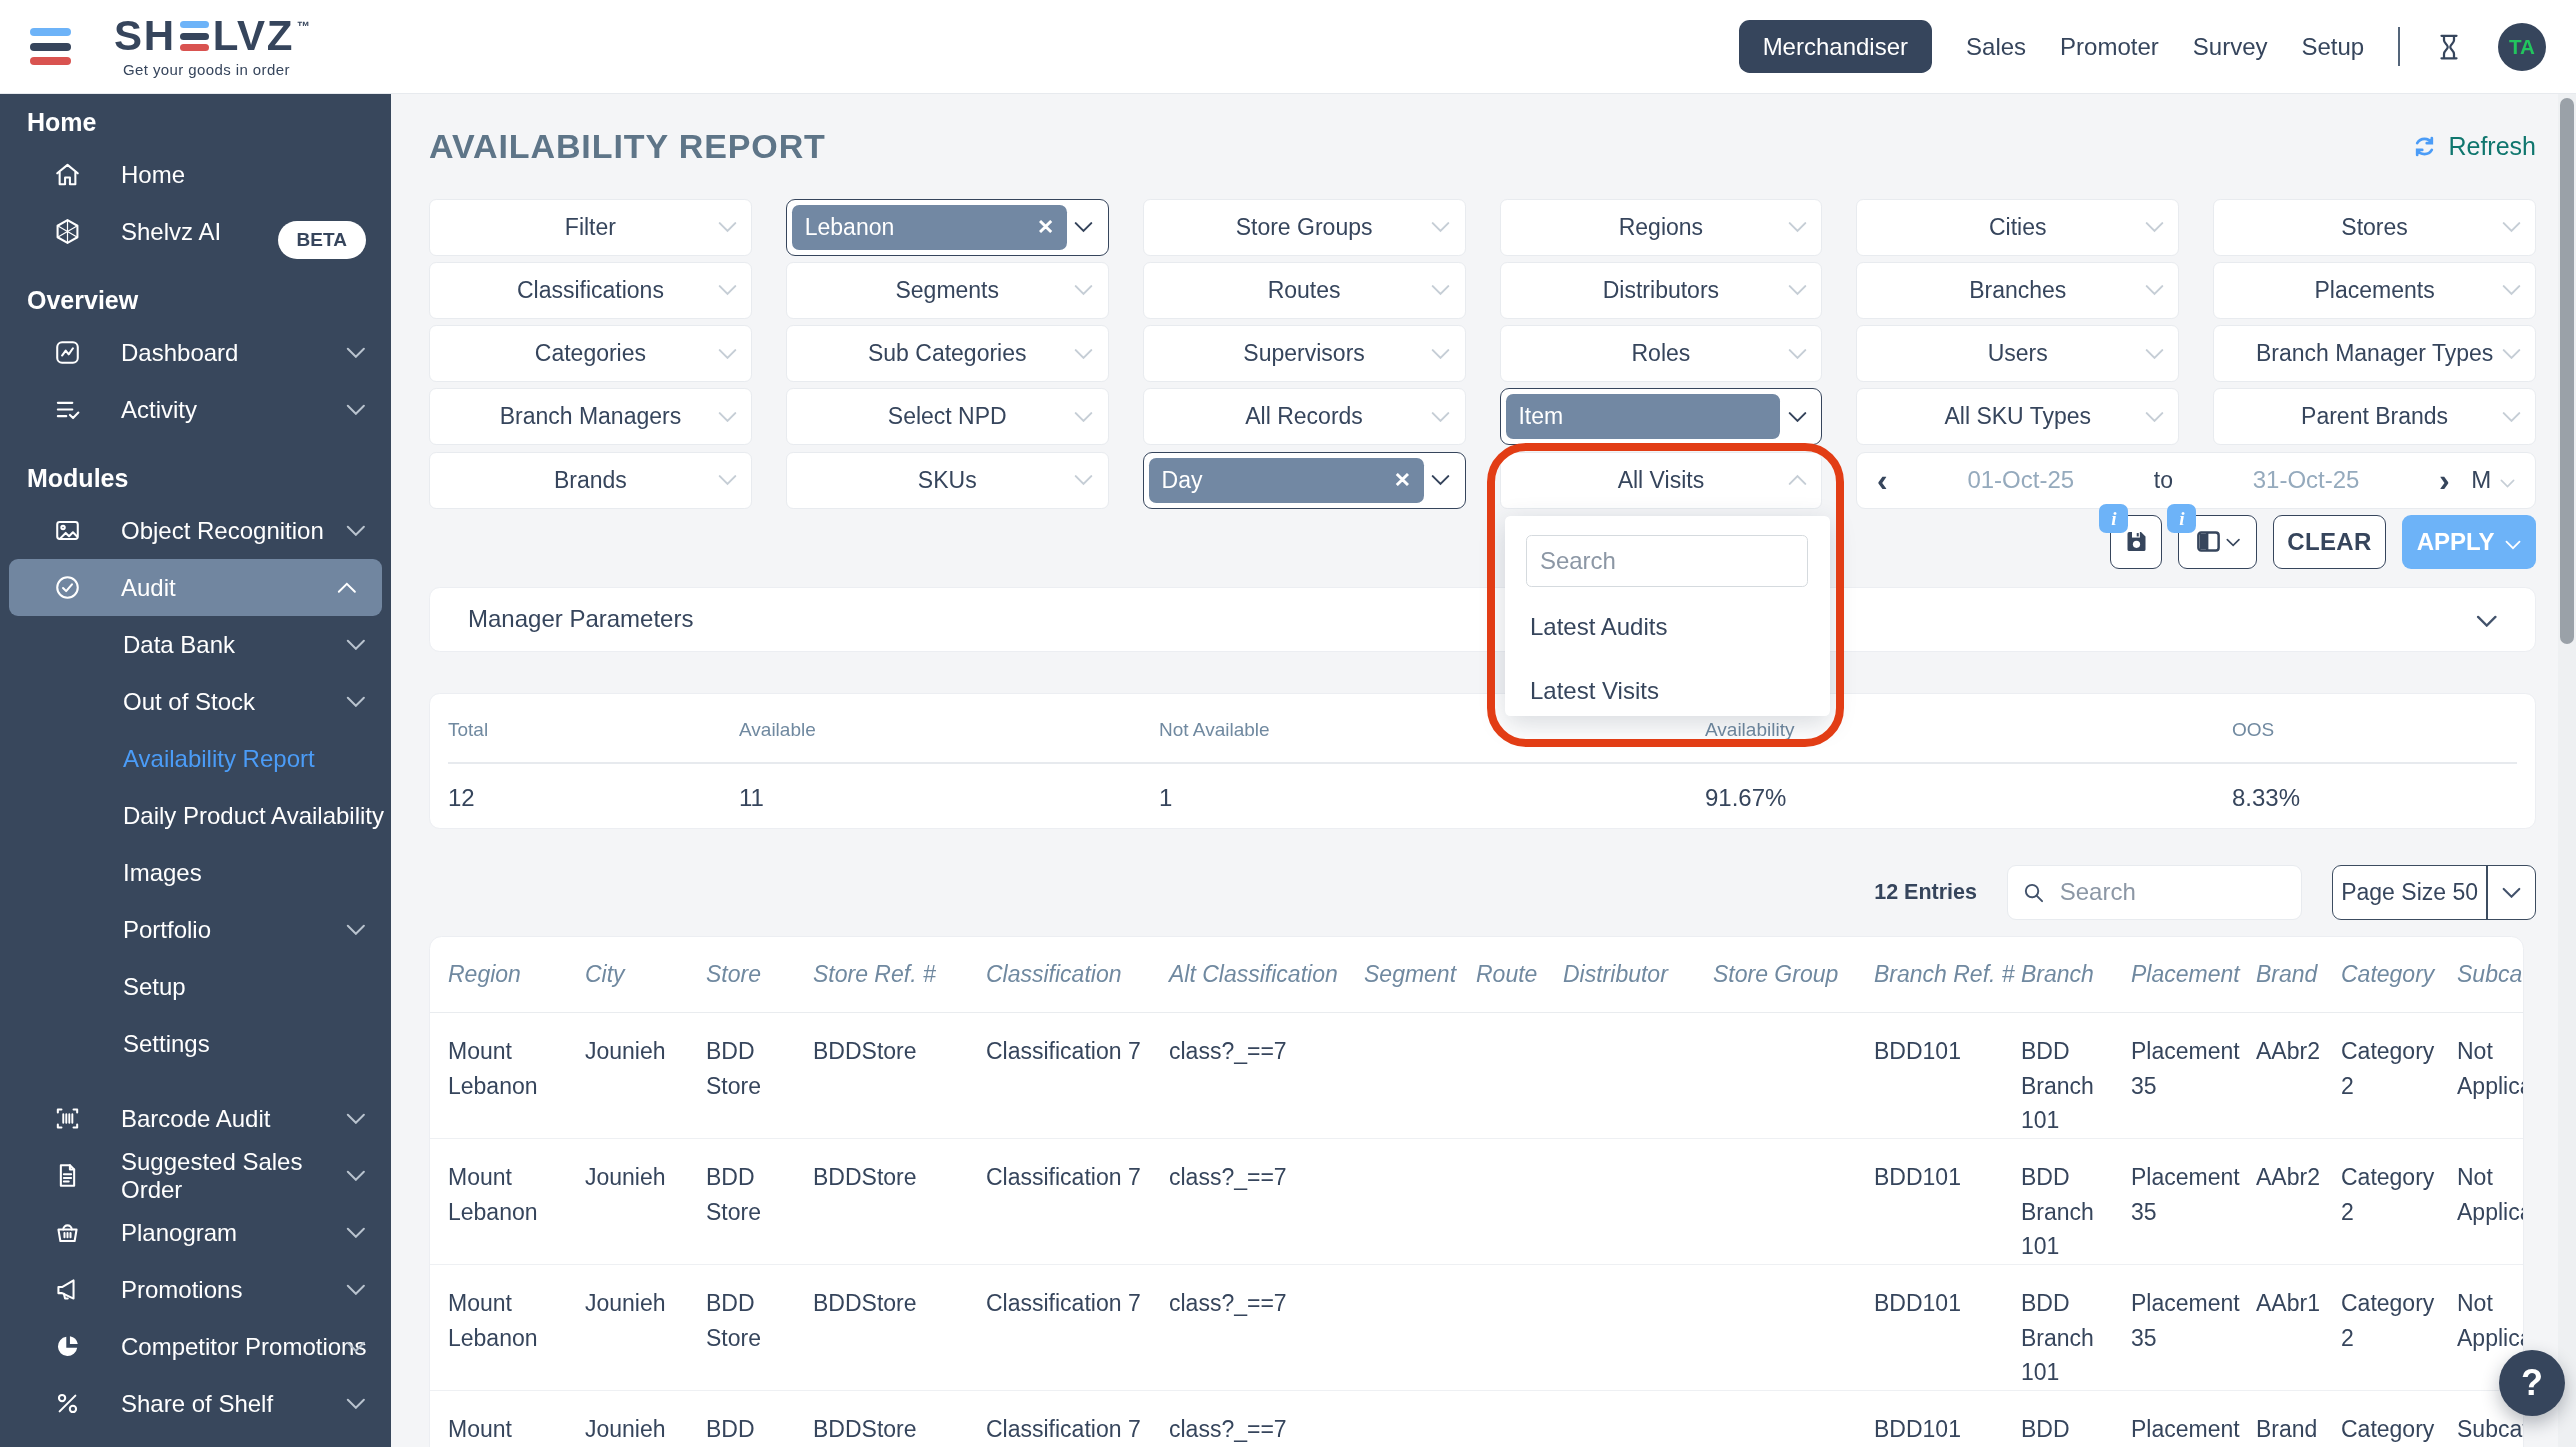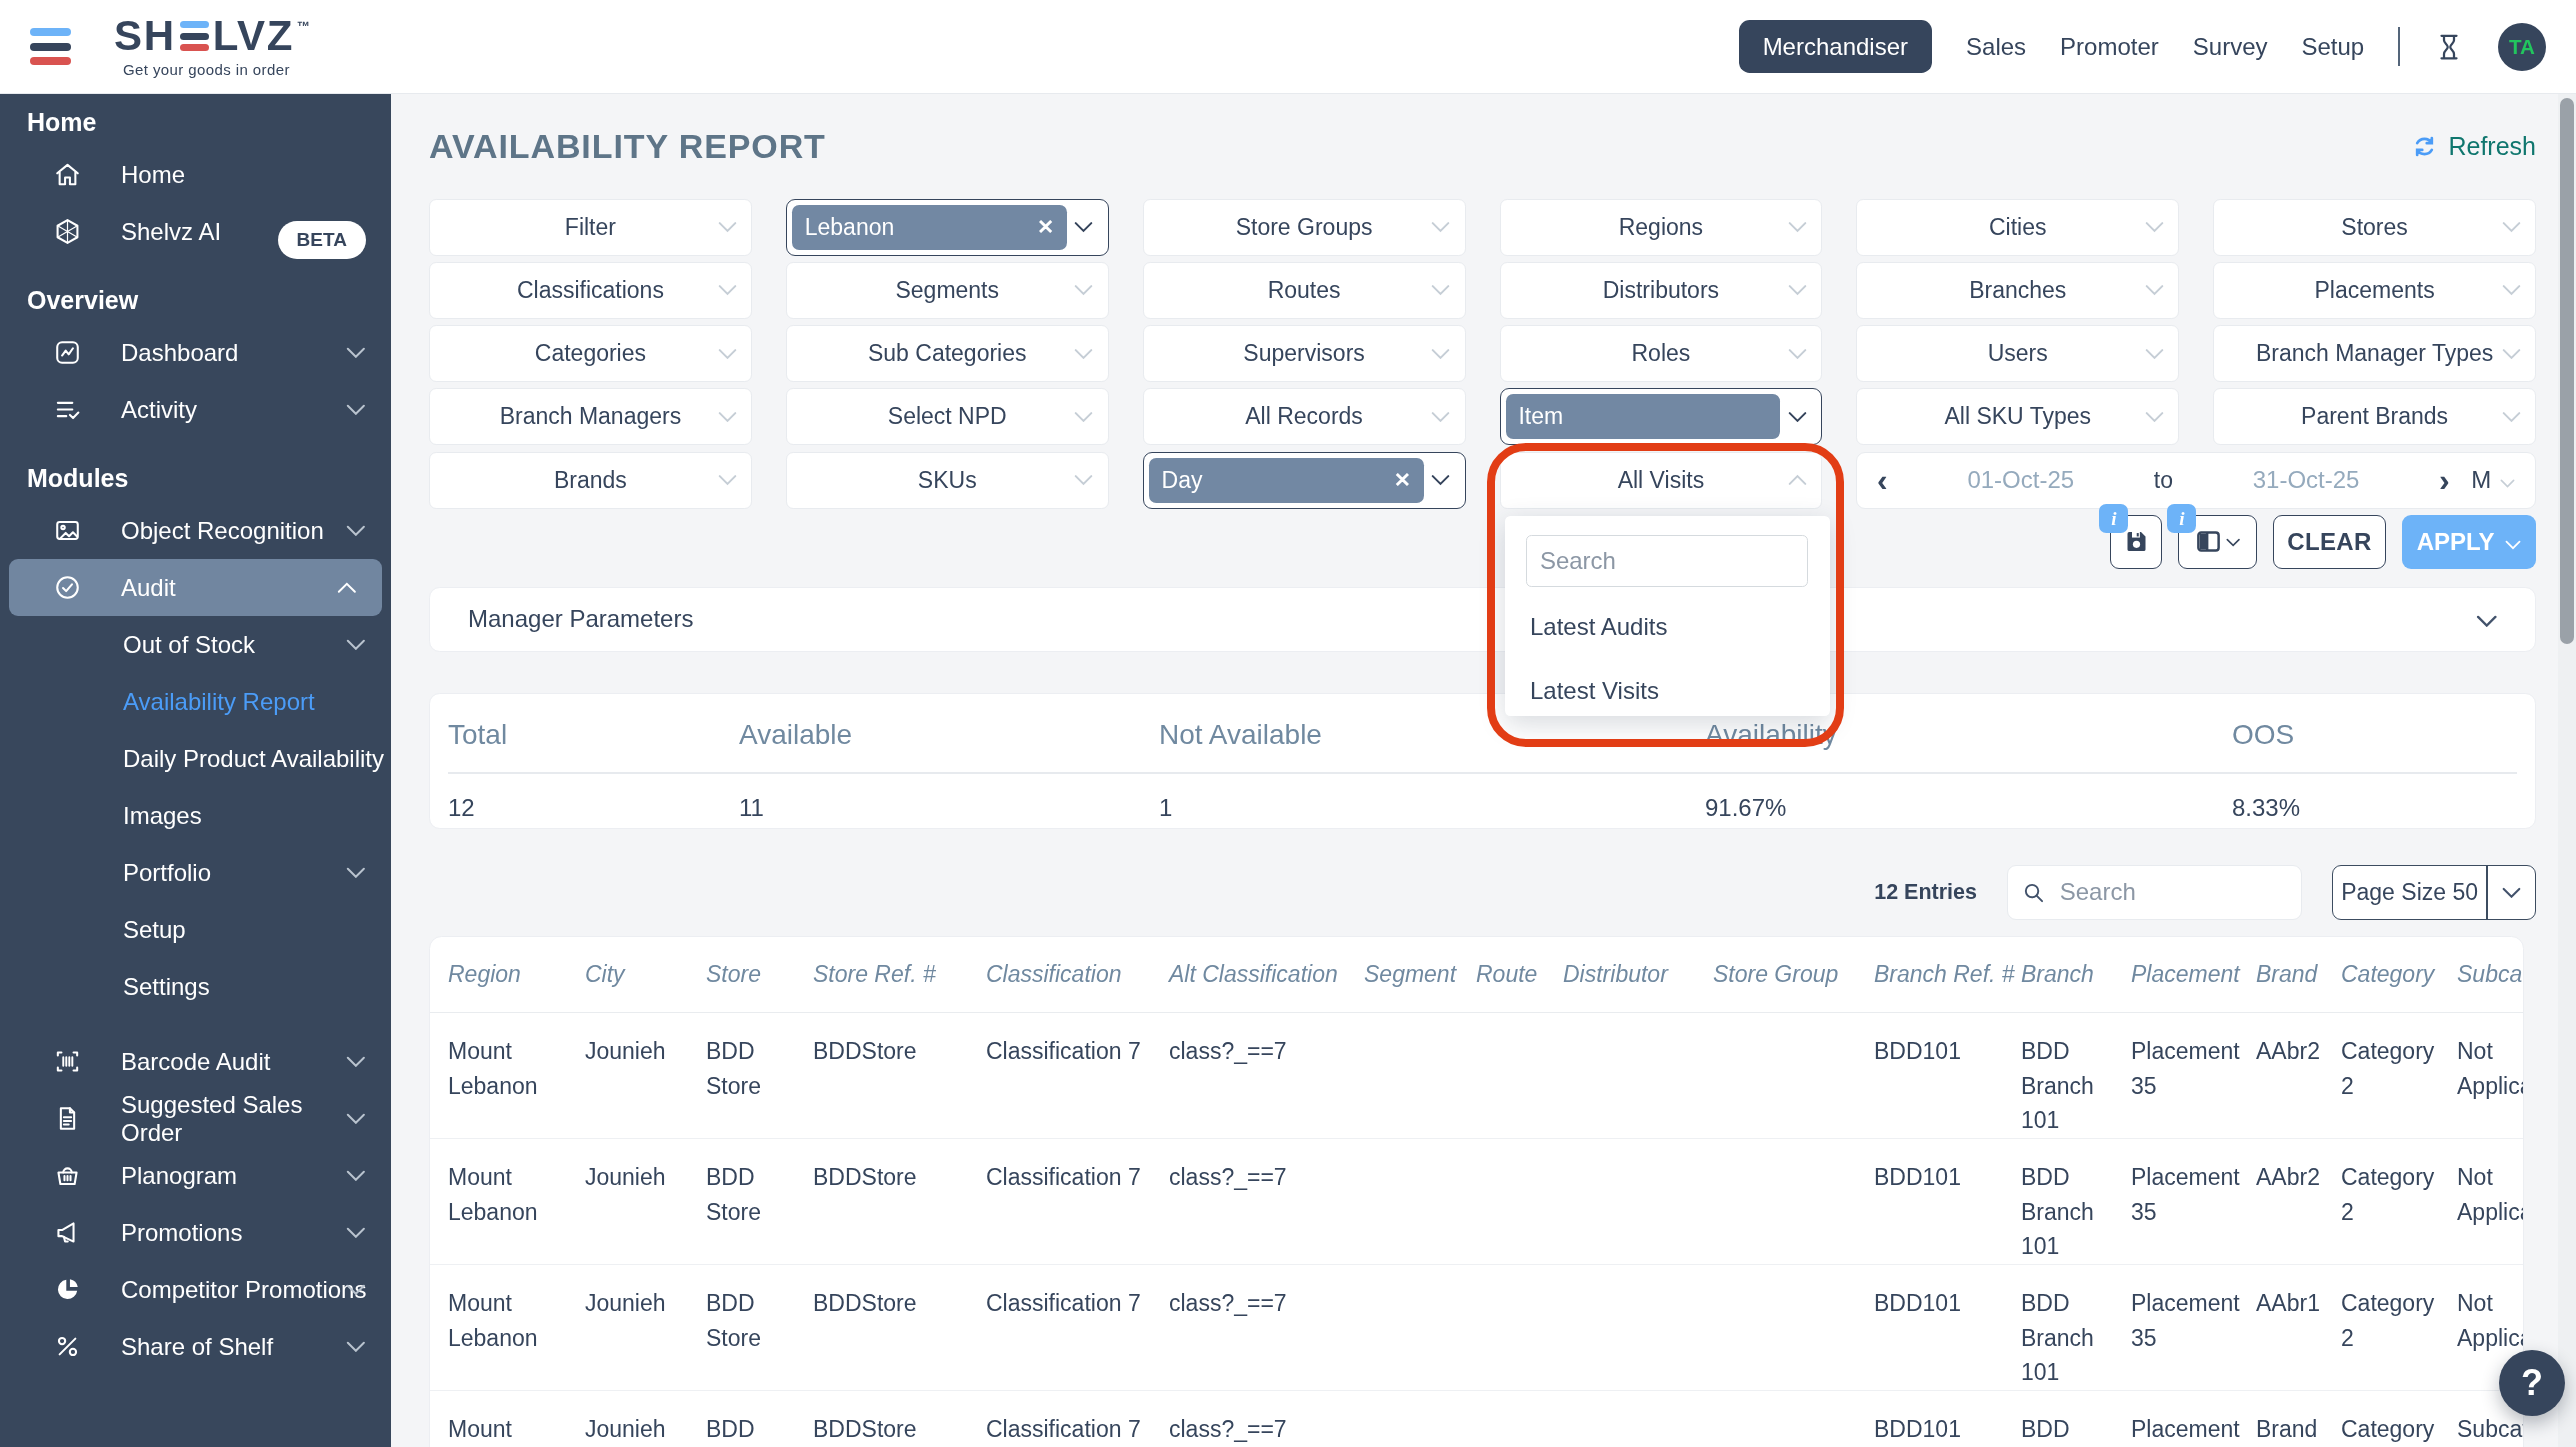--- a/index.html
+++ b/index.html
@@ -98,21 +98,21 @@
   .btn-apply .chev{position:static;transform:none;}
   .btn-apply .chev svg{stroke:#fff;}
 
   
   .grouping{margin-top:18px;height:63px;background:#fff;border:0.9px solid #eceef2;border-radius:10.7px;
             display:flex;align-items:center;justify-content:space-between;padding:0 38px;font-size:24px;cursor:pointer;}
   .grouping .chev svg{stroke:#42526b;width:21.5px;height:12.5px;}
   .stats{margin-top:41px;height:136px;background:#fff;border:0.9px solid #eceef2;border-radius:10.7px;
          padding:0 18px;box-sizing:border-box;}
   .stats-head,.stats-vals{display:grid;grid-template-columns:291px 420px 492px 581px 1fr;}
-  .stats-head{padding-top:25px;color:#7089a0;font-size:28px;}
+  .stats-head{padding-top:25px;color:#7089a0;font-size:19px;}
   .stats-head > :nth-child(4),.stats-vals > :nth-child(4){padding-left:54px;}
   .stats-divider{height:1.8px;background:#e7eaee;margin-top:21.5px;}
   .stats-vals{padding-top:19.7px;color:#36455c;font-size:24px;}
 
   
   .entries-row{margin-top:36px;display:flex;align-items:center;justify-content:flex-end;gap:30px;height:55px;}
   .entries{font-size:21.5px;font-weight:bold;color:#36455c;}
   .search-box{width:295px;height:55px;background:#fff;border:0.9px solid #e8ebef;border-radius:9px;
               display:flex;align-items:center;padding:0 14.3px;gap:12.5px;box-sizing:border-box;}
   .search-box input{border:none;outline:none;font-family:inherit;font-size:24px;color:#36455c;width:100%;background:transparent;}
@@ -278,20 +278,28 @@
           </svg>
       </span>
       <span>Audit</span>
       <span class="sb-chev up">
           <svg viewBox="0 0 22 13">
             <path d="M2 2l9 9 9-9"></path>
           </svg>
         </span>
     </div>
 
+      <div class="sub-item">
+        <span>Data Bank</span>
+        <span class="sb-chev show">
+          <svg viewBox="0 0 22 13">
+            <path d="M2 2l9 9 9-9"></path>
+          </svg>
+        </span>
+      </div>
 
       <div class="sub-item">
         <span>Out of Stock</span>
         <span class="sb-chev show">
           <svg viewBox="0 0 22 13">
             <path d="M2 2l9 9 9-9"></path>
           </svg>
         </span>
       </div>
 

